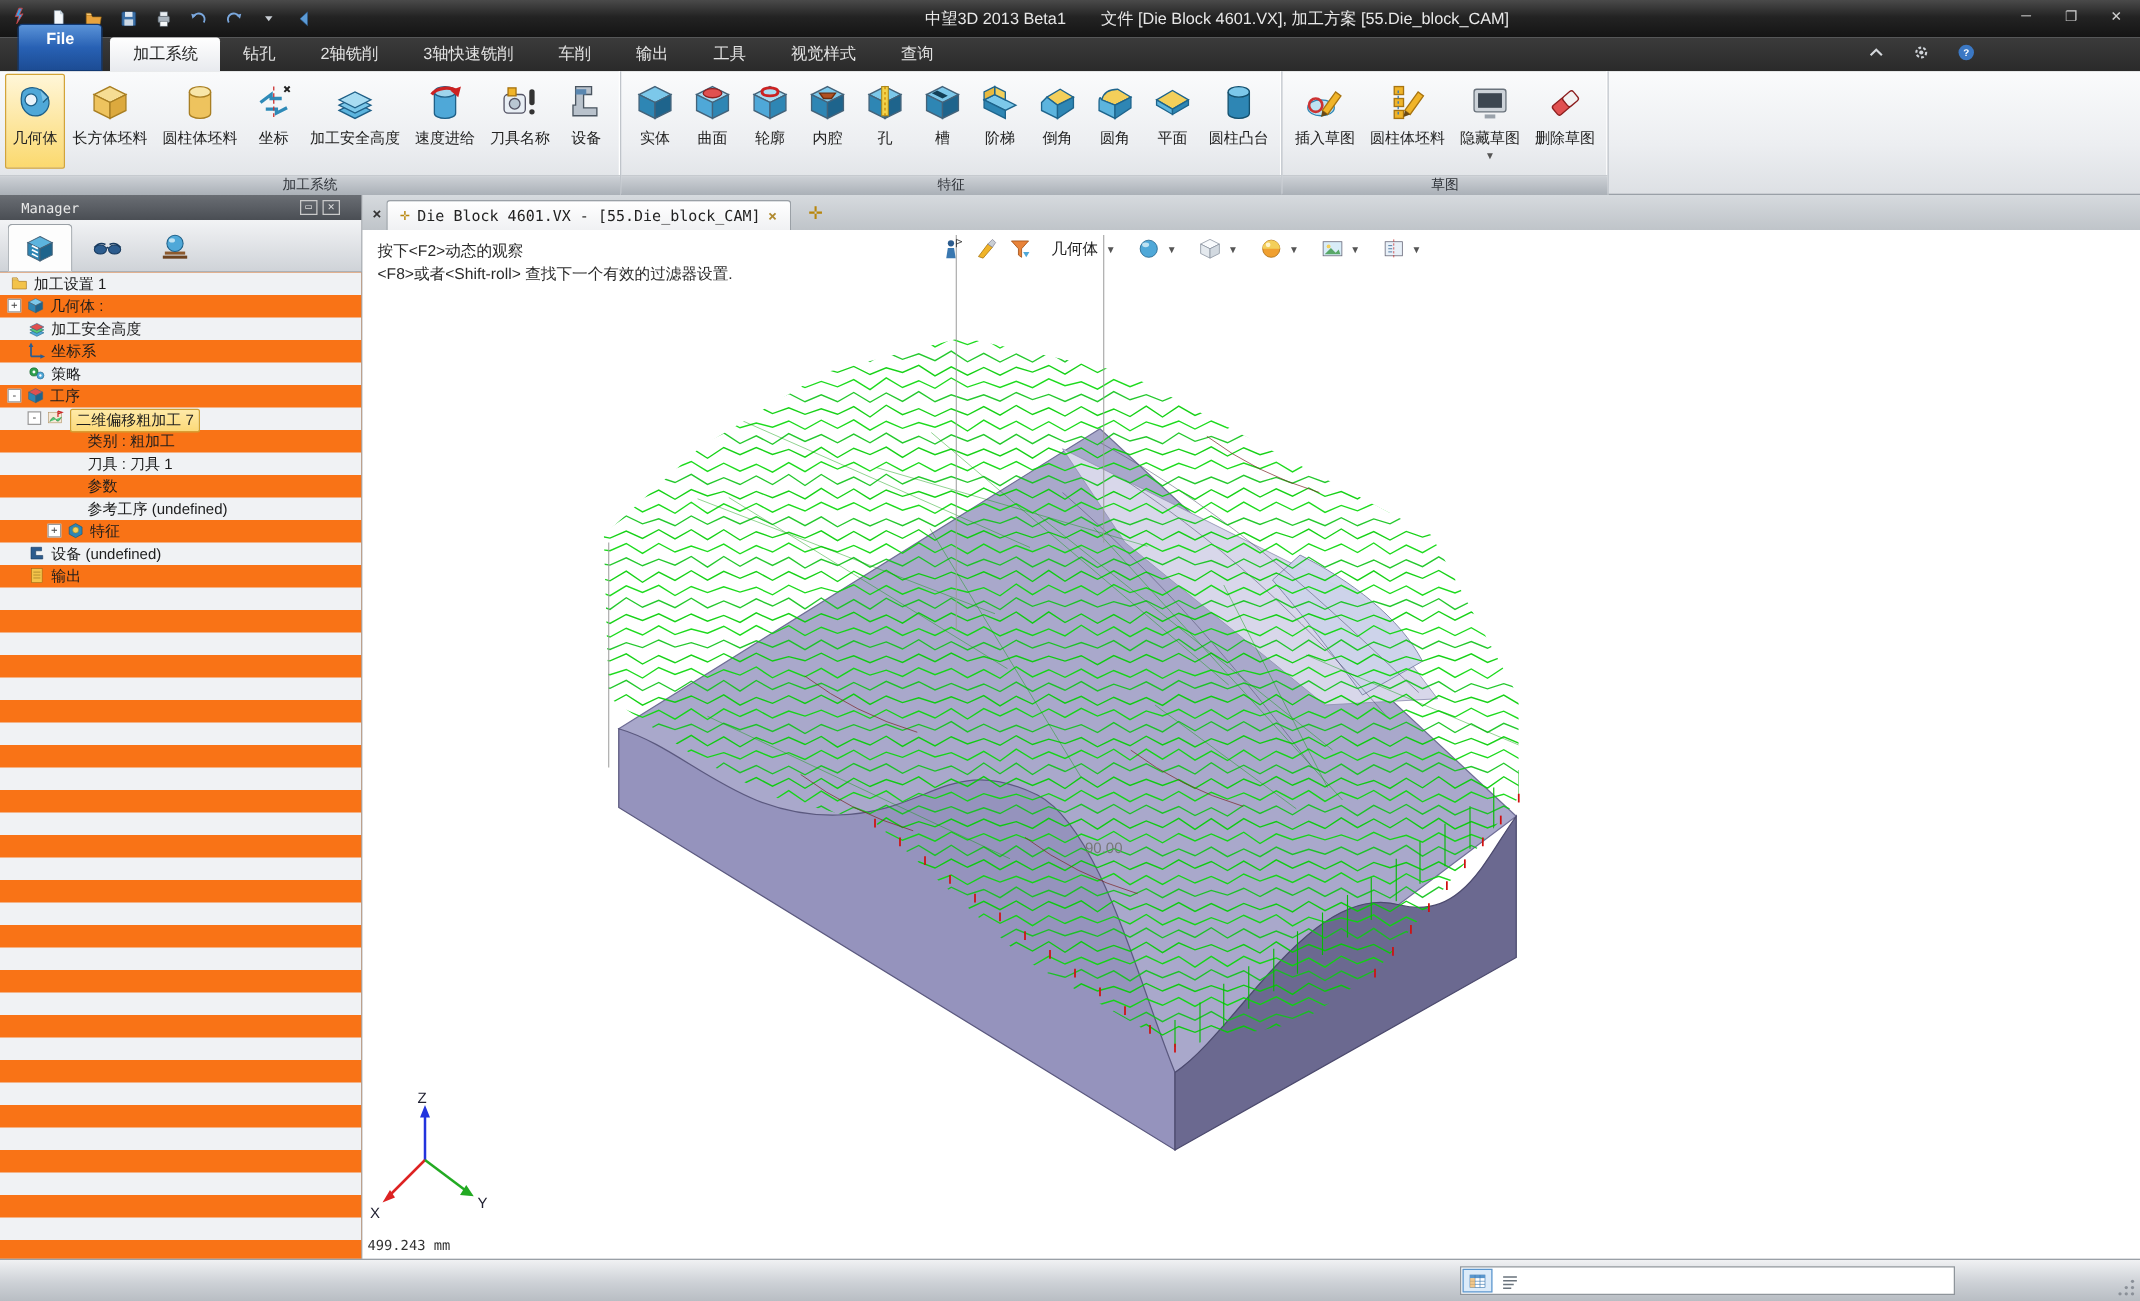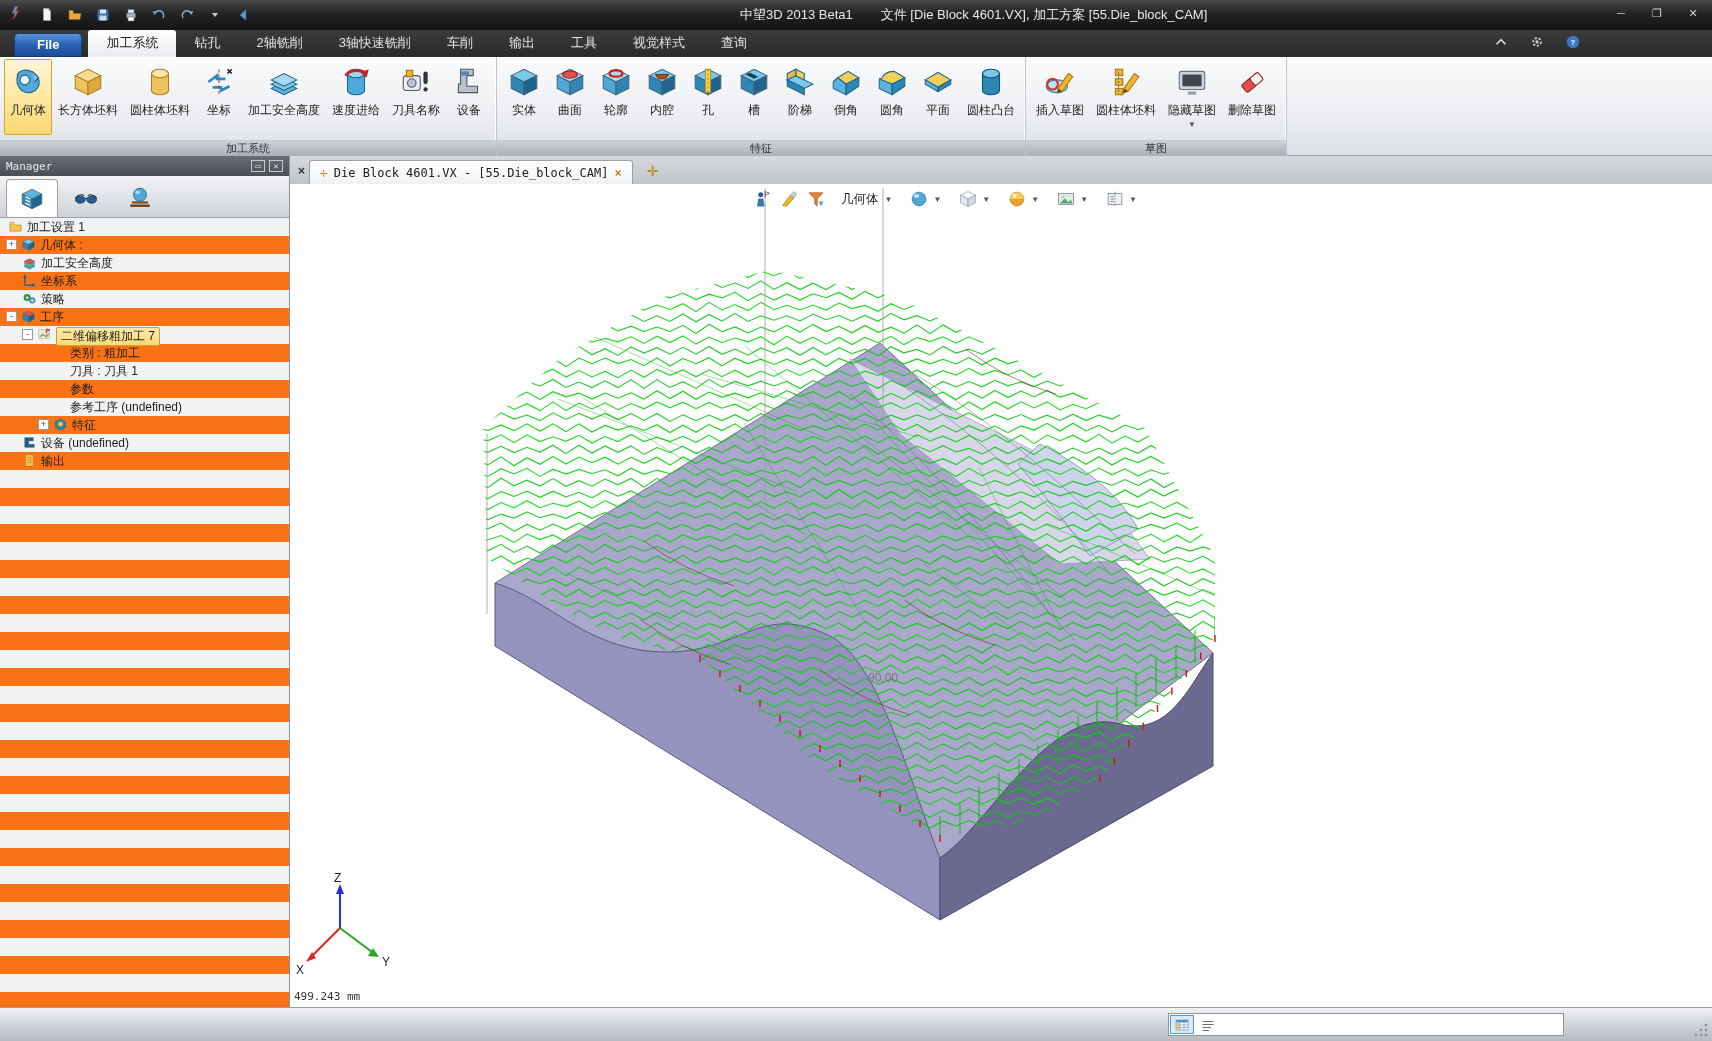--- a/index.html
+++ b/index.html
@@ -13,21 +13,21 @@
   .tb-ic { width:18px; height:18px; display:flex; align-items:center; justify-content:center; font-size:13px; }
   .menubar { display:flex; gap:4px; margin-left:6px; }
   .menu-item { padding:3px 10px; font-size:13px; color:#f2f2f2; cursor:default; }
   .tb-title { position:absolute; left:740px; top:0; height:30px; display:flex; align-items:center; gap:28px; font-size:13px; color:#e8e8e8; }
   .win-controls { position:absolute; right:6px; top:4px; display:flex; gap:10px; }
   .win-btn { width:26px; height:18px; color:#cfcfcf; font-size:11px; display:flex; align-items:center; justify-content:center; }
 
   
   .tabrow { position:absolute; left:0; top:30px; width:1712px; height:27px;
     background:linear-gradient(#3b3b3b,#2a2a2a); display:flex; align-items:flex-end; }
-  .file-btn { margin:2px 6px 0 14px; padding:3px 22px 4px; font-size:13px; font-weight:bold; color:#fff;
+  .file-btn { margin:2px 6px 0 14px; padding:3px 22px 18px; font-size:13px; font-weight:bold; color:#fff;
     background:linear-gradient(#5a93d8,#2861b4 50%,#1c4c94); border:1px solid #123a74; border-radius:4px 4px 0 0; }
   .rtab { padding:4px 18px 5px; font-size:13px; color:#e3e3e3; border-radius:3px 3px 0 0; }
   .rtab.active { background:linear-gradient(#ffffff,#e8eaee); color:#222; }
   .tabrow-right { position:absolute; right:130px; top:33px; display:flex; gap:18px; align-items:center; }
 
   
   .ribbon { position:absolute; left:0; top:57px; width:1712px; height:99px;
     background:linear-gradient(#fafbfc,#eceef1 60%,#dde0e4); border-bottom:1px solid #9aa0a7; display:flex; }
   .grp { position:relative; height:99px; border-right:1px solid #bfc4ca; box-shadow:inset -1px 0 0 #fff; padding:2px 4px 16px; }
   .grp-body { display:flex; align-items:flex-start; height:80px; }
@@ -39,21 +39,21 @@
   .btn-caret { font-size:8px; color:#555; line-height:5px; }
   .grp-label { position:absolute; left:0; right:0; bottom:0; height:16px; text-align:center; font-size:11px; color:#30343a;
     background:linear-gradient(#cdd1d6,#aab0b7); border-top:1px solid #c6cacf; line-height:15px; }
 
   
   .main { position:absolute; left:0; top:156px; width:1712px; height:851px; }
 
   
   .manager { position:absolute; left:0; top:0; width:290px; height:851px; background:#e8eaec; border-right:1px solid #8d9298; }
   .mgr-header { height:20px; background:linear-gradient(#6a6e74,#4a4e54); color:#e8e8e8;
-    font-family:"DejaVu Sans Mono",monospace; font-size:11px; display:flex; align-items:center; padding:0 6px; }
+    font-family:"DejaVu Sans Mono",monospace; font-size:11px; display:flex; align-items:center; padding:0 17px; }
   .mgr-header .sp { flex:1; }
   .mgr-hbtn { width:14px; height:12px; border:1px solid #c9c9c9; color:#ddd; font-size:9px; line-height:10px; text-align:center; margin-left:4px; background:transparent; }
   .mgr-tabs { height:42px; background:linear-gradient(#f2f3f5,#cfd3d8); border-bottom:1px solid #9aa0a6; display:flex; align-items:flex-end; padding-left:6px; gap:2px; }
   .mgr-tab { width:52px; height:38px; display:flex; align-items:center; justify-content:center; border-radius:4px 4px 0 0; }
   .mgr-tab.active { background:#fdfdfd; border:1px solid #9aa0a6; border-bottom:none; }
   .mgr-tree { position:relative; height:789px; background:#f97316; overflow:hidden; }
   .trow { position:relative; height:18px; display:flex; align-items:center; font-size:12px; color:#1d1d1d; white-space:nowrap; }
   .trow:nth-child(odd) { background:#f0f2f4; }
   .texp { position:absolute; width:11px; height:11px; border:1px solid #9a9a9a; background:#fff; font-size:9px; line-height:9px; text-align:center; color:#444; top:3px; }
   .tico { position:absolute; width:15px; height:15px; top:1px; }
@@ -664,20 +664,24 @@
       <span class="vp-x">×</span>
       <div class="doc-tab">
         <span class="gold-plus">✛</span>
         <span>Die Block 4601.VX - [55.Die_block_CAM]</span>
         <span class="doc-close">×</span>
       </div>
       <span class="newtab">✛</span>
     </div>
 
     <div class="viewport">
+      <div class="vp-hints">
+        <div>按下&lt;F2&gt;动态的观察</div>
+        <div>&lt;F8&gt;或者&lt;Shift-roll&gt; 查找下一个有效的过滤器设置.</div>
+      </div>
       <div class="vp-toolbar" id="vpToolbar">
           <span class="ic vtb-ic" style="display: inline-flex;">
             <svg width="20" height="20" viewBox="0 0 32 32">
               <circle cx="14" cy="9" r="4" fill="#2c5c8e"></circle>
               <path d="M8,28 10,15 18,15 20,28" fill="#3a78b0"></path>
               <path d="M21,4 21,14 M21,4 28,7 21,10" stroke="#222" fill="none"></path>
             </svg>
           </span>
           <span class="ic vtb-ic" style="display: inline-flex;">
             <svg width="20" height="20" viewBox="0 0 32 32">

